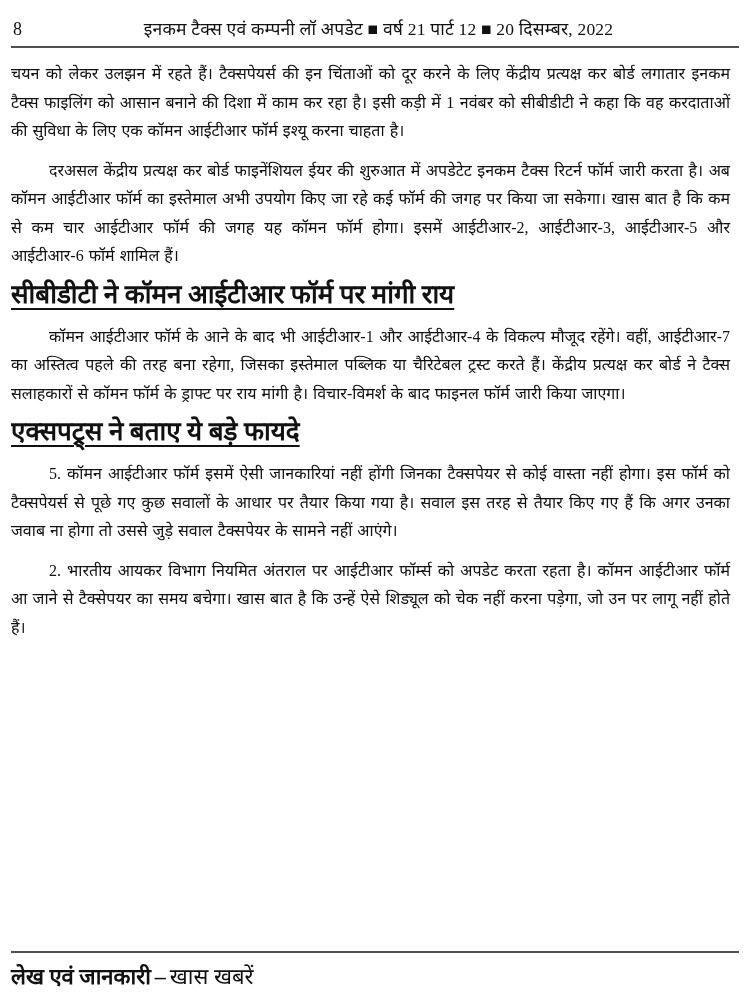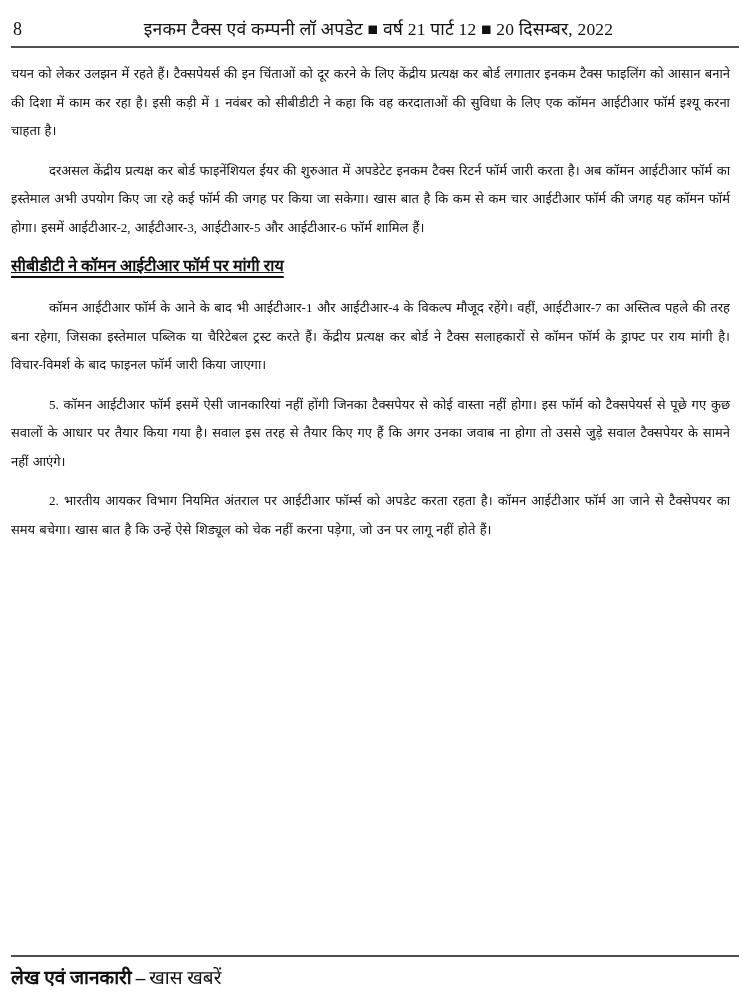--- a/index.html
+++ b/index.html
@@ -46,51 +46,50 @@
     margin: 4px 0 0 0;
     width: 100%;
   }
   
   .article {
     margin-top: 12px;
     max-height: 880px;
     overflow: hidden;
   }
   .para {
-    font-size: 13px;
+    font-size: 16px;
     line-height: 28.5px;
     text-align: justify;
     margin: 0 9px 11px 0;
     text-indent: 38px;
     word-spacing: 1px;
   }
   .para.no-indent {
     text-indent: 0;
   }
   .section-heading {
-    font-size: 16px;
+    font-size: 26px;
     font-weight: bold;
     margin: 10px 0 15px 0;
     line-height: 26px;
-    text-decoration: underline;
   }
   .section-heading .underlined {
     text-decoration: underline;
     text-decoration-thickness: 2px;
     text-underline-offset: 5px;
   }
   
   .footer {
     position: absolute;
     left: 11px;
     right: 11px;
     bottom: 10px;
   }
   .footer-line {
-    font-size: 19px;
+    font-size: 22px;
     padding-top: 7px;
   }
   .footer-label {
     font-weight: bold;
   }
   .footer-sep {
     font-weight: bold;
     padding: 0 4px;
   }
   .footer-cat {
@@ -109,20 +108,21 @@
   <hr class="rule">
 
   <div class="article">
 
     <p class="para no-indent">चयन को लेकर उलझन में रहते हैं। टैक्सपेयर्स की इन चिंताओं को दूर करने के लिए केंद्रीय प्रत्यक्ष कर बोर्ड लगातार इनकम टैक्स फाइलिंग को आसान बनाने की दिशा में काम कर रहा है। इसी कड़ी में 1 नवंबर को सीबीडीटी ने कहा कि वह करदाताओं की सुविधा के लिए एक कॉमन आईटीआर फॉर्म इश्यू करना चाहता है।</p>
     <p class="para">दरअसल केंद्रीय प्रत्यक्ष कर बोर्ड फाइनेंशियल ईयर की शुरुआत में अपडेटेट इनकम टैक्स रिटर्न फॉर्म जारी करता है। अब कॉमन आईटीआर फॉर्म का इस्तेमाल अभी उपयोग किए जा रहे कई फॉर्म की जगह पर किया जा सकेगा। खास बात है कि कम से कम चार आईटीआर फॉर्म की जगह यह कॉमन फॉर्म होगा। इसमें आईटीआर-2, आईटीआर-3, आईटीआर-5 और आईटीआर-6 फॉर्म शामिल हैं।</p>
 
     <h2 class="section-heading"><span class="underlined">सीबीडीटी ने कॉमन आईटीआर फॉर्म पर मांगी राय</span></h2>
     <p class="para">कॉमन आईटीआर फॉर्म के आने के बाद भी आईटीआर-1 और आईटीआर-4 के विकल्प मौजूद रहेंगे। वहीं, आईटीआर-7 का अस्तित्व पहले की तरह बना रहेगा, जिसका इस्तेमाल पब्लिक या चैरिटेबल ट्रस्ट करते हैं। केंद्रीय प्रत्यक्ष कर बोर्ड ने टैक्स सलाहकारों से कॉमन फॉर्म के ड्राफ्ट पर राय मांगी है। विचार-विमर्श के बाद फाइनल फॉर्म जारी किया जाएगा।</p>
 
+    <h2 class="section-heading"><span class="underlined">एक्सपट्र्स ने बताए ये बड़े फायदे</span></h2>
     <p class="para">5. कॉमन आईटीआर फॉर्म इसमें ऐसी जानकारियां नहीं होंगी जिनका टैक्सपेयर से कोई वास्ता नहीं होगा। इस फॉर्म को टैक्सपेयर्स से पूछे गए कुछ सवालों के आधार पर तैयार किया गया है। सवाल इस तरह से तैयार किए गए हैं कि अगर उनका जवाब ना होगा तो उससे जुड़े सवाल टैक्सपेयर के सामने नहीं आएंगे।</p>
     <p class="para">2. भारतीय आयकर विभाग नियमित अंतराल पर आईटीआर फॉर्म्स को अपडेट करता रहता है। कॉमन आईटीआर फॉर्म आ जाने से टैक्सेपयर का समय बचेगा। खास बात है कि उन्हें ऐसे शिड्यूल को चेक नहीं करना पड़ेगा, जो उन पर लागू नहीं होते हैं।</p>
 
   </div>
 
   <div class="footer">
     <hr class="rule">
     <div class="footer-line">
       <span class="footer-label">लेख एवं जानकारी</span><span class="footer-sep">–</span><span class="footer-cat">खास खबरें</span>
     </div>

